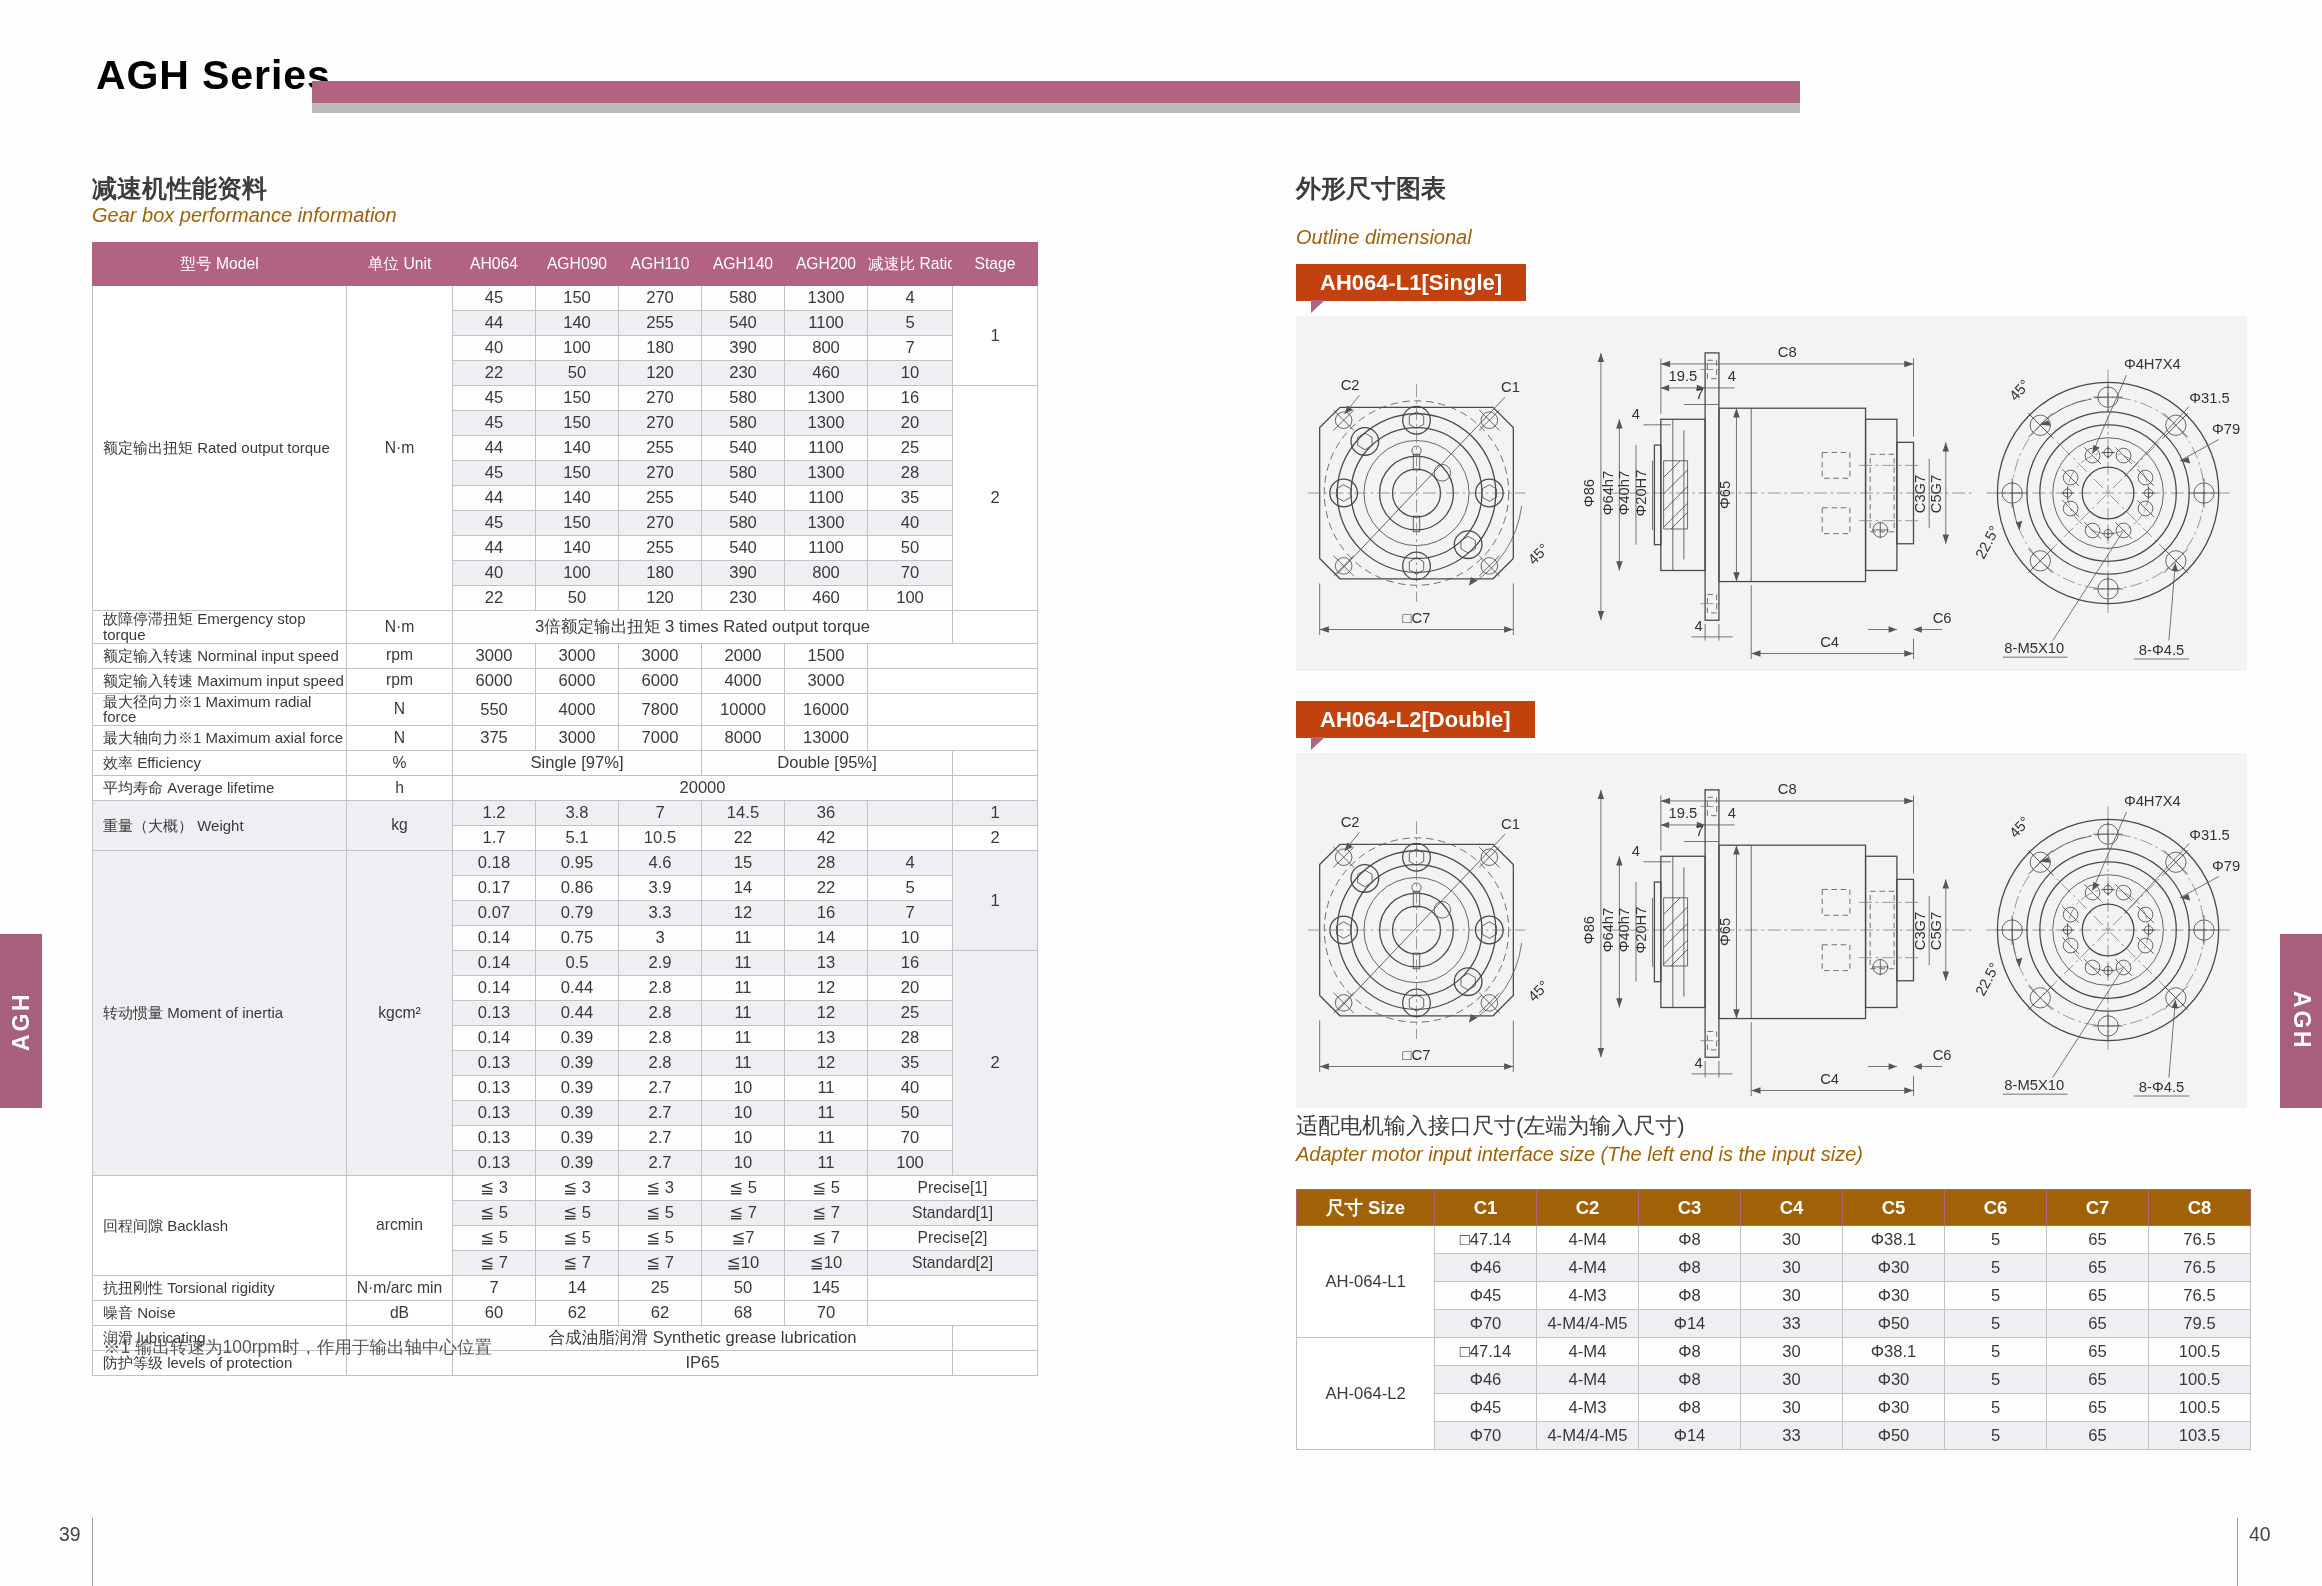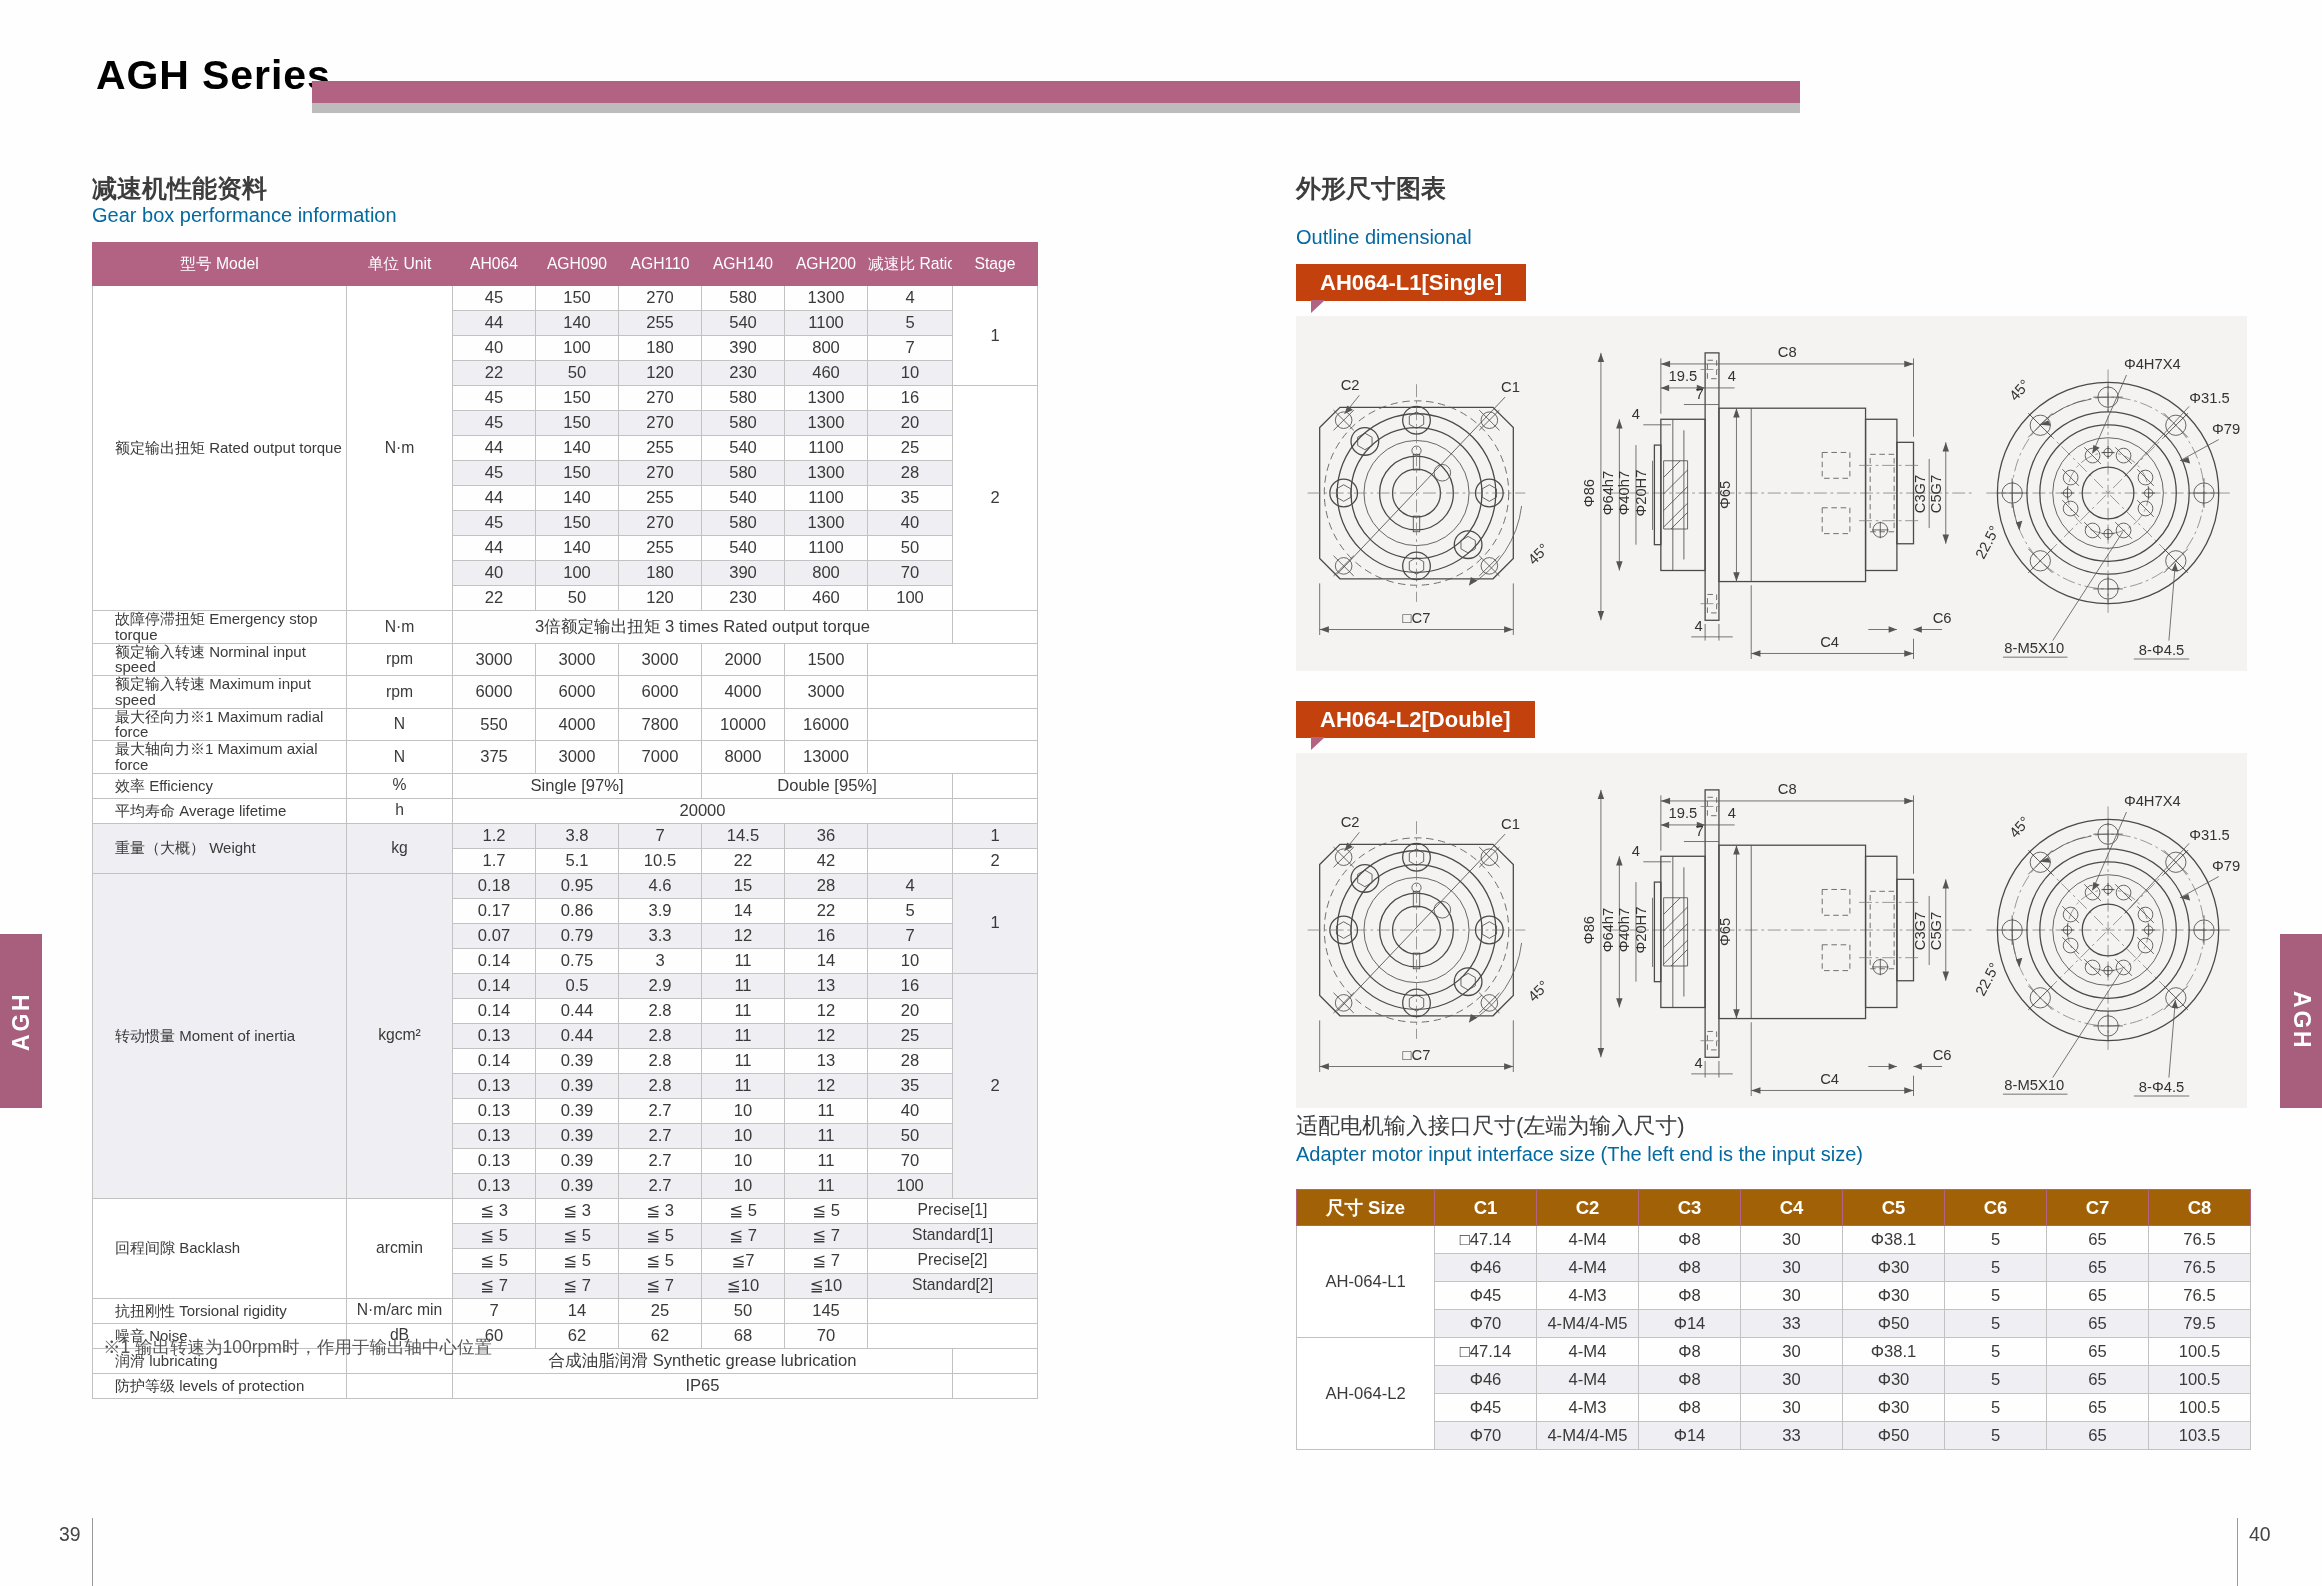--- a/index.html
+++ b/index.html
@@ -5,30 +5,30 @@
   html,body{margin:0;padding:0;background:#e8e8e8;}
   .spread{position:relative;width:2322px;height:1587px;background:#fefefe;
           font-family:"Liberation Sans",sans-serif;color:#3a3a3a;overflow:hidden;}
   .abs{position:absolute;}
   
   .title{left:96px;top:52px;font-size:41px;font-weight:bold;color:#000000;letter-spacing:0.9px;}
   .bar1{left:312px;top:81px;width:1488px;height:22px;background:#b26384;}
   .bar2{left:312px;top:103px;width:1488px;height:10px;background:#bcbcbc;}
   
   .h-zh{font-size:25px;font-weight:bold;color:#3d3d3d;}
-  .h-en{font-size:20px;color:#0369a1;}
+  .h-en{font-size:20px;color:#a16207;font-style:italic;}
   
   table{border-collapse:collapse;table-layout:fixed;}
   .perf{left:92px;top:242px;width:945px;border:0.9px solid #9a9a9a;border-bottom:1.8px solid #6f6f6f;}
   .perf th{background:#b26384;color:#fff;font-weight:normal;font-size:15.7px;height:42px;
            border:0.9px solid #b26384;white-space:nowrap;overflow:hidden;padding:0;}
   .perf td{text-align:center;height:24px;font-size:16.6px;border:0.9px solid #c2c2c2;padding:0;line-height:1.05;}
   .perf tr.sec-first td{border-top:1.8px solid #6f6f6f;}
   .perf tr.alt td{background:#efeef2;}
-  .perf td.lbl{text-align:left;padding-left:22px;font-size:15px;background:#fff;}
+  .perf td.lbl{text-align:left;padding-left:10px;font-size:15px;background:#fff;}
   .perf td.unit{font-size:15.7px;background:#fff;}
   .perf td.st{background:#fff;}
   .perf td.gr{font-size:15.7px;}
   .footnote{left:103px;top:1335px;font-size:17.5px;color:#555;}
   
   .tab{width:42px;height:174px;background:#a85f7e;color:#fff;display:flex;align-items:center;
        justify-content:center;font-size:23px;font-weight:bold;letter-spacing:2.8px;}
   .tab-l{left:0;top:934px;writing-mode:vertical-rl;transform:rotate(180deg);}
   .tab-r{left:2280px;top:934px;writing-mode:vertical-rl;}
   

